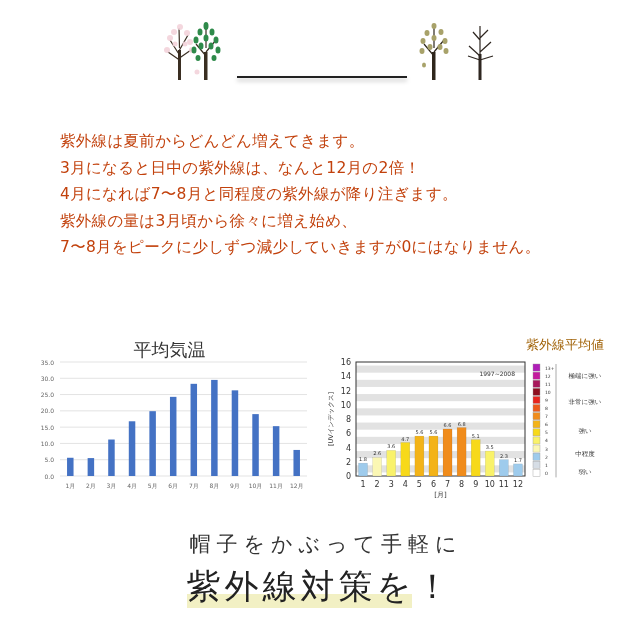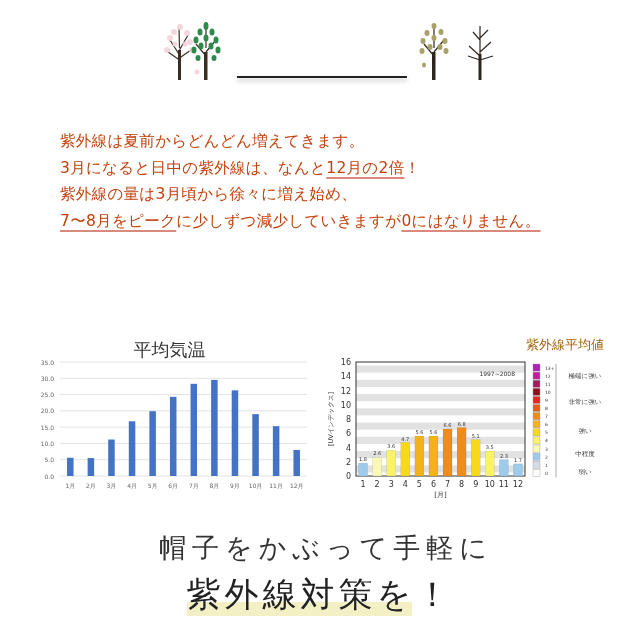--- a/index.html
+++ b/index.html
@@ -9,32 +9,32 @@
   
   .header { position: absolute; top: 0; left: 0; width: 640px; height: 105px; }
   .tree { position: absolute; top: 20px; width: 40px; height: 60px; }
   .title-box { position: absolute; left: 237px; top: 28px; width: 170px; height: 52px; text-align: center; }
   .title-text { font-family: "DejaVu Serif", "Liberation Serif", serif; font-size: 26px; color: #222; letter-spacing: 2px; line-height: 40px; }
   .title-line { position: absolute; left: 0; right: 0; bottom: 2px; height: 2px; background: #222; box-shadow: 0 3px 4px rgba(0,0,0,0.25); }
 
   
   .intro { position: absolute; left: 60px; top: 128px; width: 560px; }
   .intro-line { font-size: 15.5px; line-height: 26.5px; color: #c2410c; white-space: nowrap; letter-spacing: 0.3px; }
-  .ul { text-decoration: underline; text-decoration-color: #d88a7c; text-underline-offset: 4px; text-decoration-thickness: 1.5px; }
+  .ul { text-decoration-color: #d88a7c; text-underline-offset: 4px; text-decoration-thickness: 1.5px; }
 
   
   .chart1 { position: absolute; left: 27px; top: 335px; width: 285px; height: 165px; }
   .chart1-title { position: absolute; left: 0; right: 0; top: 3px; text-align: center; font-size: 18px; color: #333; }
   .chart2 { position: absolute; left: 320px; top: 333px; width: 300px; height: 165px; }
   .chart2-title { position: absolute; left: 0; right: 16px; top: 3px; text-align: right; font-size: 13px; color: #a16207; }
   svg text { font-family: "DejaVu Sans", "Liberation Sans", sans-serif; }
 
   
   .bottom { position: absolute; left: 0; top: 530px; width: 640px; text-align: center; }
-  .sub { font-family: Liberation Mono, monospace; font-size: 27px; color: #333; letter-spacing: 6px; margin-left: 12px; }
+  .sub { font-family: Liberation Mono, monospace; font-size: 21px; color: #333; letter-spacing: 6px; margin-left: 12px; }
   .big-wrap { position: relative; display: inline-block; margin-top: 6px; }
   .highlight { position: absolute; left: 0; top: 30px; width: 225px; height: 14px; background: #f2f0c4; }
   .big { position: relative; font-family: "DejaVu Serif", "Liberation Serif", serif; font-size: 34px; color: #222; letter-spacing: 4px; }
 </style>
 </head>
 <body>
 
 <div class="header">
   <svg class="tree" style="left:160px" viewBox="0 0 40 60">
     <rect x="18" y="30" width="3" height="30" fill="#3a2e22"></rect>
@@ -92,20 +92,21 @@
   </svg>
   <svg class="tree" style="left:460px" viewBox="0 0 40 60">
     <rect x="18.5" y="34" width="3" height="26" fill="#2e2620"></rect>
     <path d="M20 36 L9 26 M20 32 L31 22 M20 34 L20 6 M20 20 L13 12 M20 18 L28 10 M20 40 L8 36 M20 40 L33 36" stroke="#2e2620" stroke-width="1.2" fill="none"></path>
   </svg>
 </div>
 
 <div class="intro">
   <div class="intro-line">紫外線は夏前からどんどん増えてきます。</div>
   <div class="intro-line"><span>3月になると日中の紫外線は、なんと</span><span class="ul">12月の2倍</span><span>！</span></div>
+  <div class="intro-line"><span>4月になれば</span><span class="ul">7〜8月と同程度</span><span>の紫外線が降り注ぎます。</span></div>
   <div class="intro-line">紫外線の量は3月頃から徐々に増え始め、</div>
   <div class="intro-line"><span class="ul">7〜8月をピーク</span><span>に少しずつ減少していきますが</span><span class="ul">0にはなりません。</span></div>
 </div>
 
 <div class="chart1">
   <div class="chart1-title">平均気温</div>
   <svg id="c1" width="285" height="165" style="position:absolute;left:0;top:0">
       <line x1="33" x2="280" y1="141" y2="141" stroke="#e3e3e3" stroke-width="1"></line>
       <text x="27" y="143.5" font-size="6" fill="#666" text-anchor="end">0.0</text>
       <line x1="33" x2="280" y1="124.71428571428572" y2="124.71428571428572" stroke="#e3e3e3" stroke-width="1"></line>

